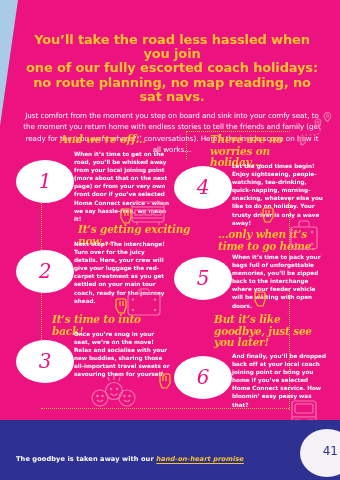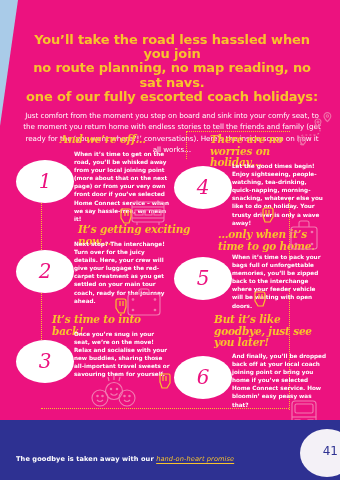--- a/index.html
+++ b/index.html
@@ -52,21 +52,21 @@
     font-size: 6.6px;
     font-weight: bold;
     color: #ffffff;
     letter-spacing: .1px;
     z-index: 6;
     white-space: nowrap;
   }
   .footer-text .promise {
     color: #f8c32c;
     font-style: italic;
-    font-weight: normal;
+    font-weight: bold;
     text-decoration: underline;
     text-decoration-thickness: .5px;
     text-underline-offset: 1.5px;
   }
   .page-num-circle {
     position: absolute;
     right: -14px; bottom: 3px;
     width: 54px; height: 48px;
     background: #f4f1f7;
     border-radius: 50%;
@@ -181,22 +181,22 @@
 <body>
 
 <div class="page">
 
   <div class="blue-wedge"></div>
   <div class="magenta"></div>
 
   <div class="intro">
     <div class="intro-head">
       <div>You’ll take the road less hassled when you join</div>
+      <div>one of our fully escorted coach holidays:</div>
       <div>no route planning, no map reading, no sat navs.</div>
-      <div>one of our fully escorted coach holidays:</div>
     </div>
     <div class="intro-body">Just comfort from the moment you step on board and sink into your comfy seat, to the moment you return home with endless stories to tell the friends and family (get ready for the ‘you went where?!’ conversations). Here’s the inside scoop on how it all works…</div>
   </div>
 
   <div class="dots" style="left:41px; top:198px; height:58px;"></div>
   <div class="dots" style="left:41px; top:286px; height:58px;"></div>
   <div class="dots-h" style="left:41px; top:408px; width:248px;"></div>
   <div class="dots" style="left:289px; top:288px; height:122px;"></div>
   <div class="dots" style="left:289px; top:200px; height:58px;"></div>
   <div class="dots-h" style="left:186px; top:131px; width:104px;"></div>

